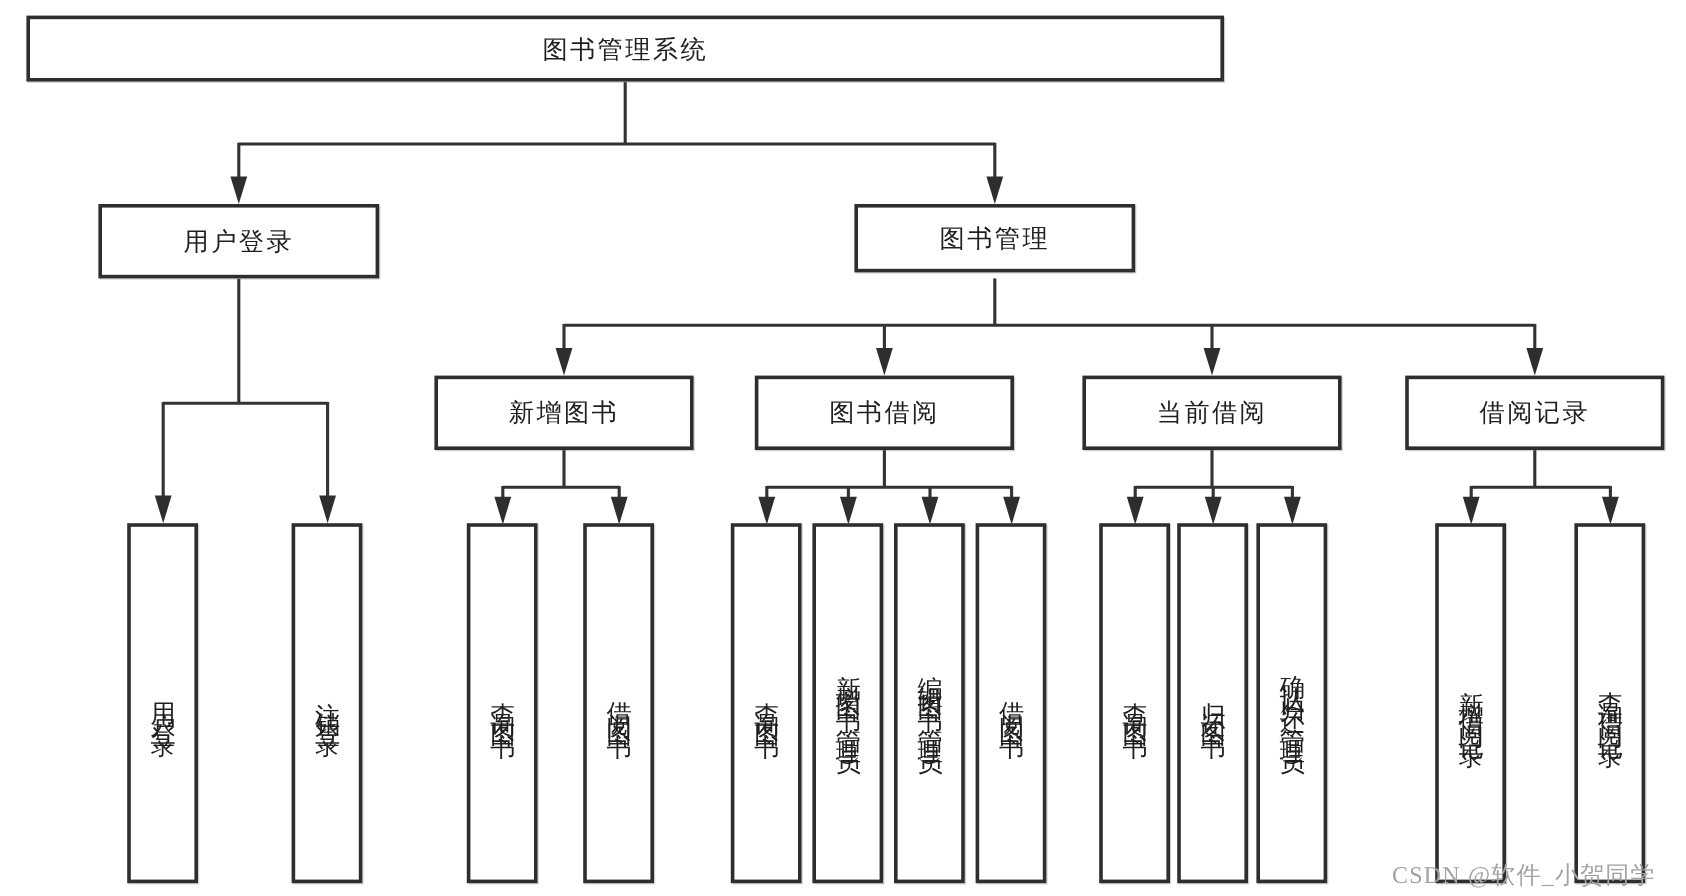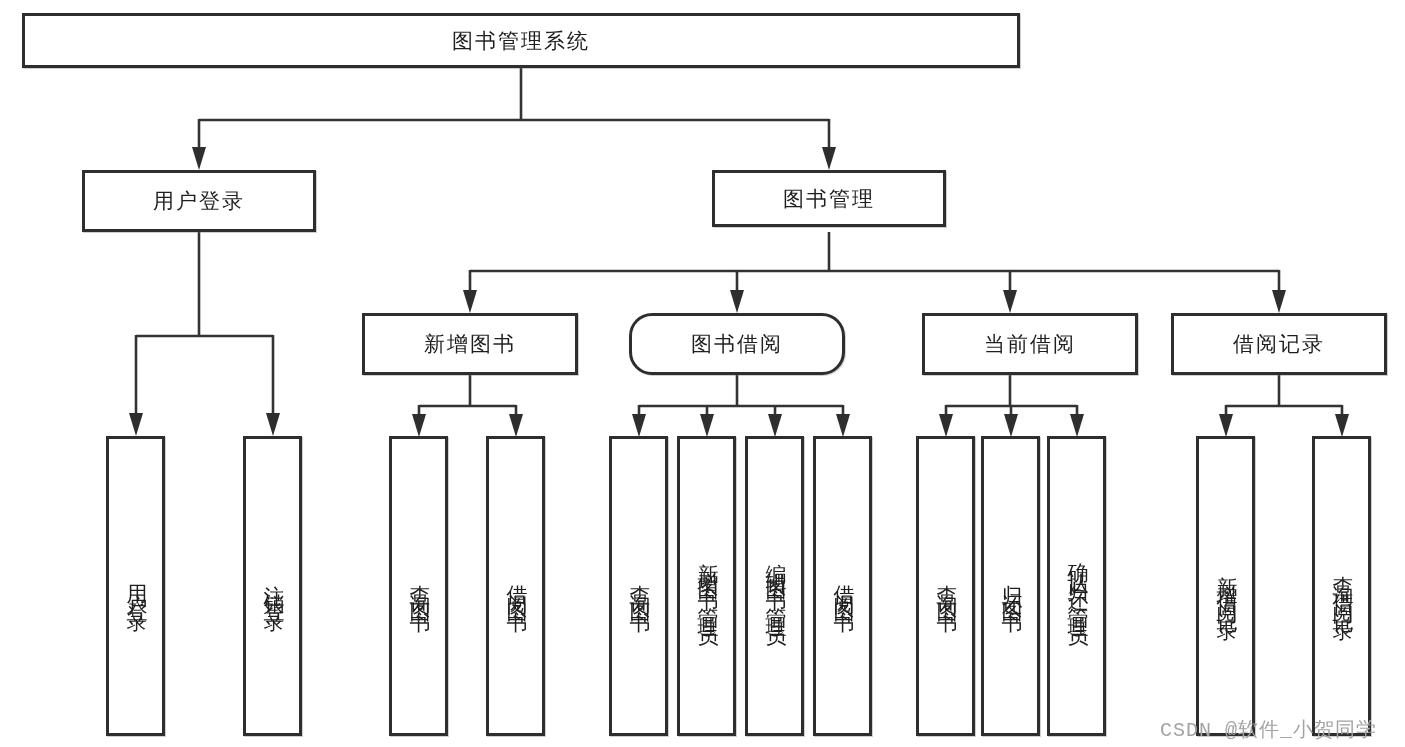--- a/index.html
+++ b/index.html
@@ -5,21 +5,21 @@
   html, body {
     margin: 0;
     padding: 0;
     background: #ffffff;
   }
   #canvas {
     position: relative;
     width: 1405px;
     height: 747px;
     background: #ffffff;
-    font-family: Liberation Mono, monospace;
+    font-family: Liberation Serif, serif;
     overflow: hidden;
   }
   #connectors {
     position: absolute;
     left: 0;
     top: 0;
     z-index: 1;
   }
   .node {
     position: absolute;
@@ -47,22 +47,22 @@
     font-size: 21px;
     letter-spacing: 9px;
     line-height: 1;
   }
   
   .n-root   { left: 22px;   top: 13px;  width: 998px; height: 55px; }
   .n-login  { left: 82px;   top: 170px; width: 234px; height: 62px; }
   .n-mgmt   { left: 712px;  top: 170px; width: 234px; height: 57px; }
   .n-l3     { top: 313px; width: 216px; height: 62px; }
   .n-newbook{ left: 362px; }
-  .n-borrow { left: 629px; border-radius: 23px; }
-  .n-current{ left: 902px; margin-left: 20px; }
+  .n-borrow { left: 629px; }
+  .n-current{ left: 902px; }
   .n-records{ left: 1171px; }
   
   .lf-1  { left: 106px; }
   .lf-2  { left: 243px; }
   .lf-3  { left: 389px; }
   .lf-4  { left: 486px; }
   .lf-5  { left: 609px; }
   .lf-6  { left: 677px; }
   .lf-7  { left: 745px; }
   .lf-8  { left: 813px; }

